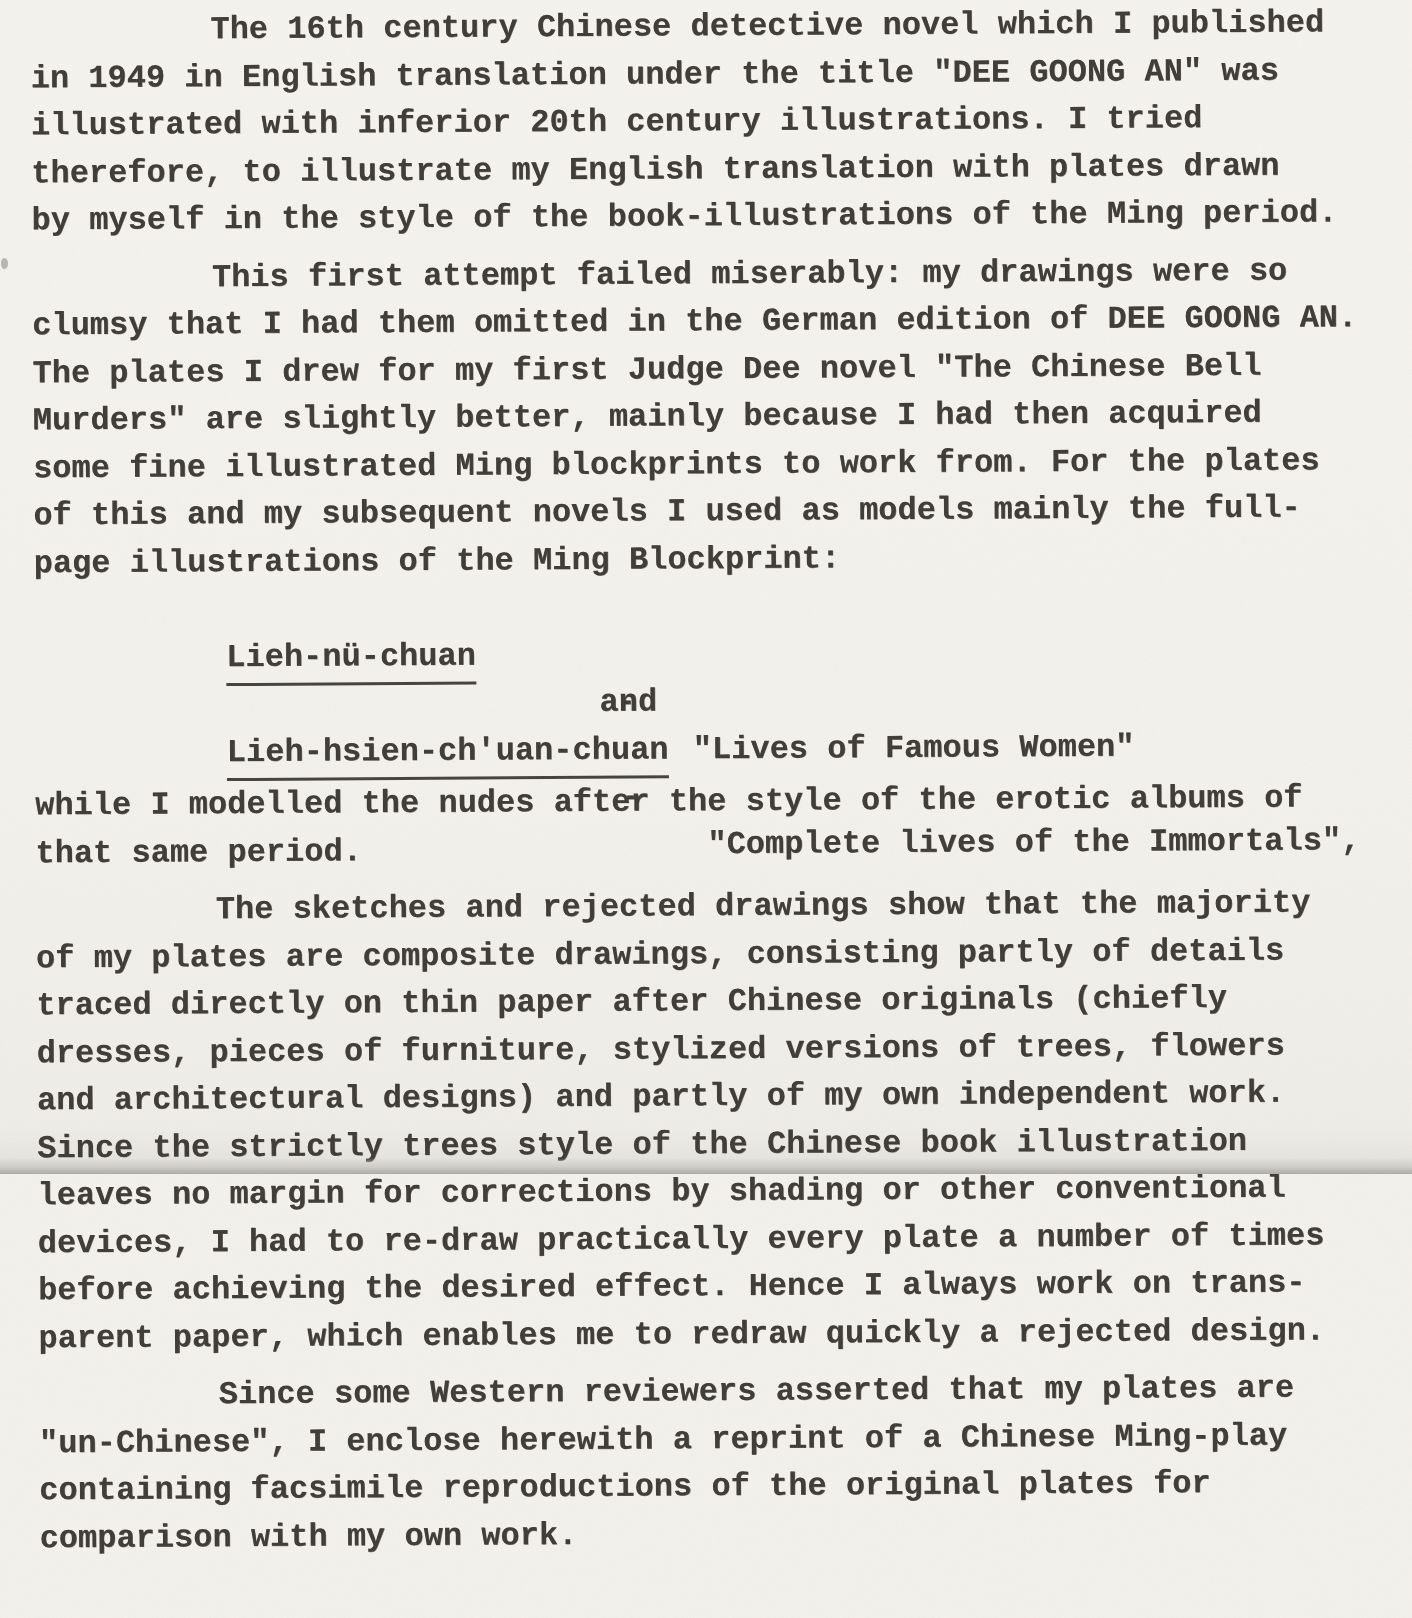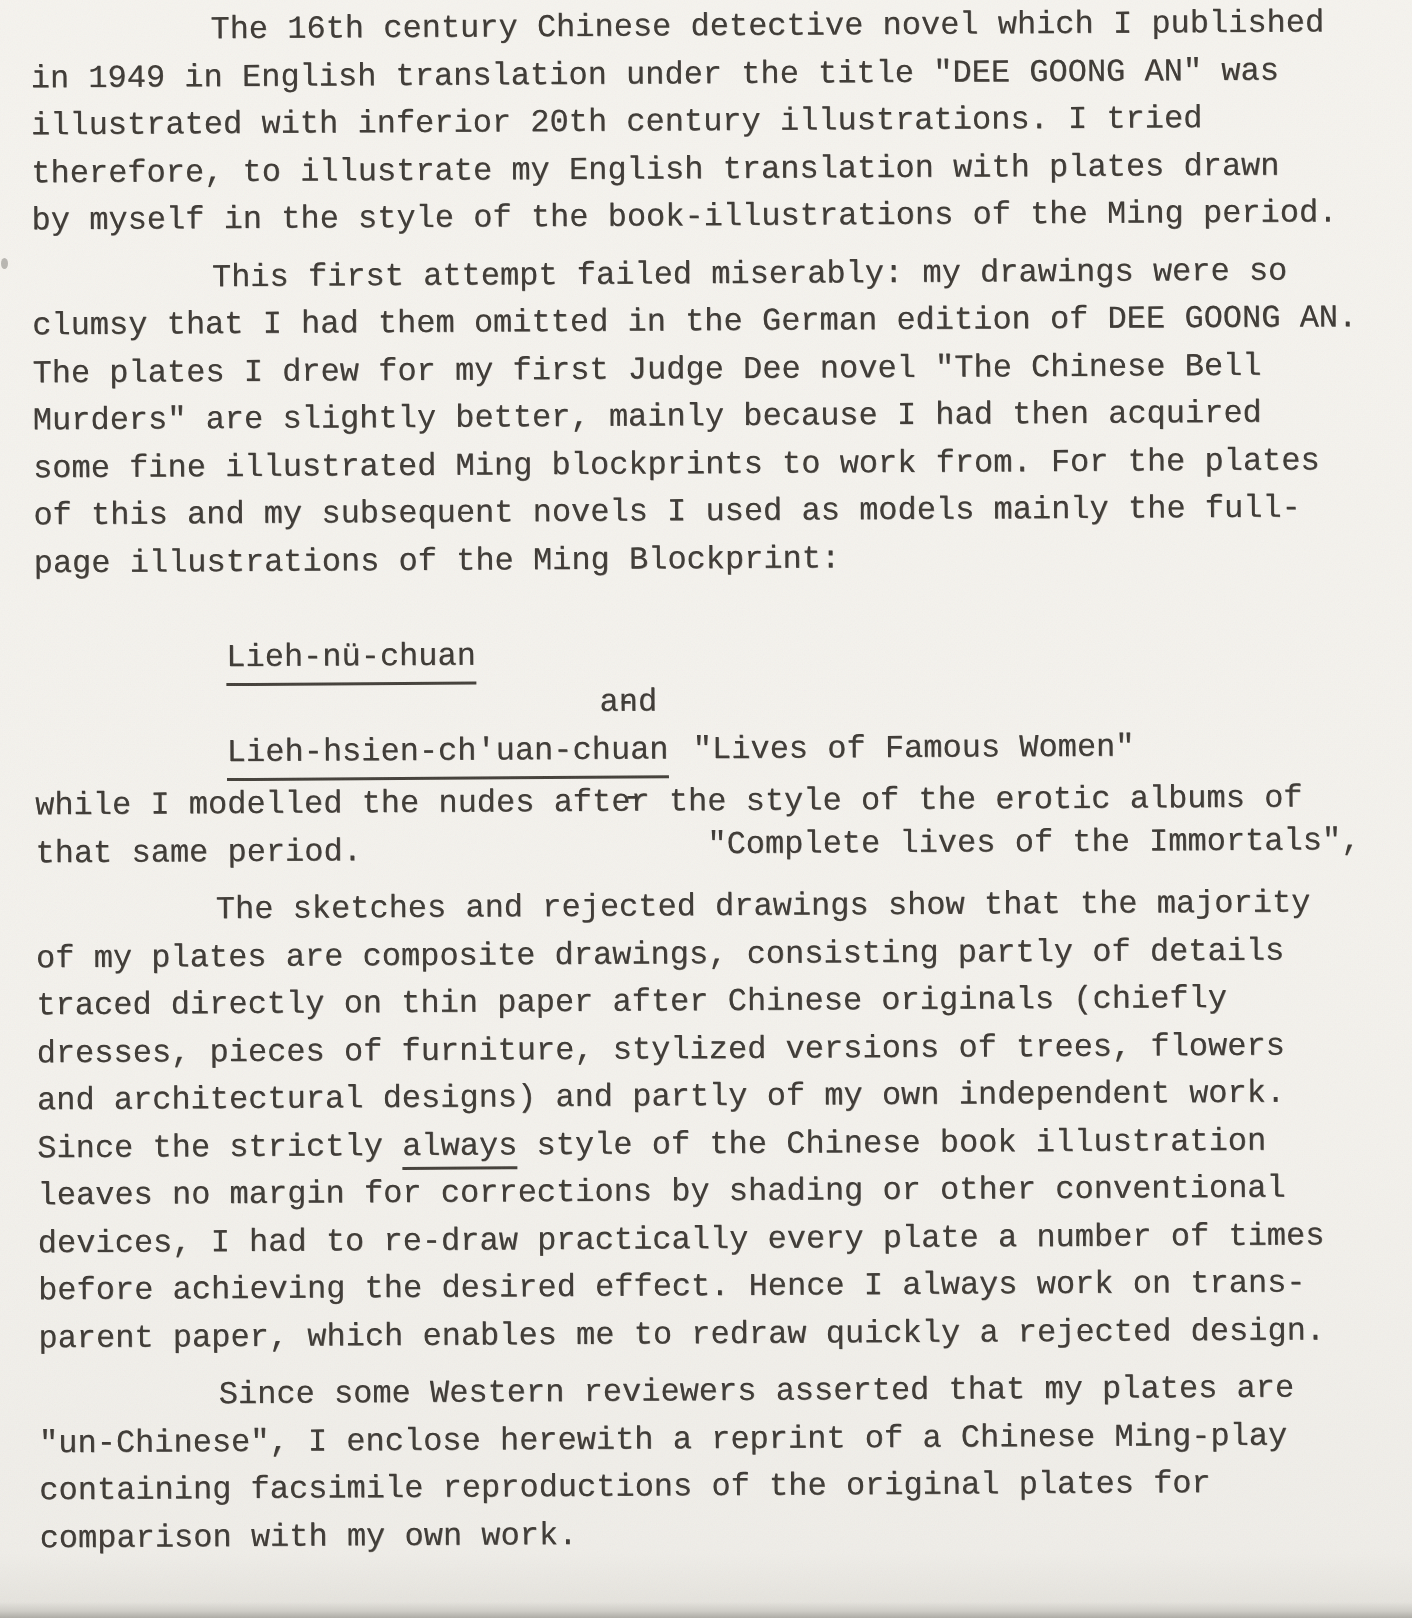--- a/index.html
+++ b/index.html
@@ -6,24 +6,24 @@
     margin: 0;
     padding: 0;
     width: 1412px;
     height: 1618px;
     overflow: hidden;
     background: #f3f1ec;
   }
   .page {
     position: relative;
     width: 1412px;
-    height: 1618px;
+    height: 1174px;
     background: linear-gradient(180deg, #f5f3ee 0%, #f3f1ec 70%, #efede8 96%, #e2e0da 100%);
     font-family: "Liberation Mono", "DejaVu Sans Mono", monospace;
-    font-weight: 400;
+    font-weight: 700;
     font-size: 32px;
     color: #3e3a35;
     text-shadow: 0.4px 0.4px 0.6px rgba(45, 42, 38, 0.55);
   }
   .content {
     position: absolute;
     top: 4px;
     left: 0;
     width: 1412px;
     padding-left: 35px;
@@ -132,21 +132,21 @@
         <div class="line">while I modelled the nudes after the style of the erotic albums of</div>
         <div class="line">that same period.</div>
       </div>
 
     <div class="para mt10">
         <div class="line indent">The sketches and rejected drawings show that the majority</div>
         <div class="line">of my plates are composite drawings, consisting partly of details</div>
         <div class="line">traced directly on thin paper after Chinese originals (chiefly</div>
         <div class="line">dresses, pieces of furniture, stylized versions of trees, flowers</div>
         <div class="line">and architectural designs) and partly of my own independent work.</div>
-        <div class="line"><span>Since the strictly </span><span class="u">always</span><span> style of the Chinese book illustration</span></div>
+        <div class="line"><span>Since the strictly </span><span class="u">trees</span><span> style of the Chinese book illustration</span></div>
         <div class="line">leaves no margin for corrections by shading or other conventional</div>
         <div class="line">devices, I had to re-draw practically every plate a number of times</div>
         <div class="line">before achieving the desired effect. Hence I always work on trans-</div>
         <div class="line">parent paper, which enables me to redraw quickly a rejected design.</div>
       </div>
 
     <div class="para mt10">
         <div class="line indent">Since some Western reviewers asserted that my plates are</div>
         <div class="line">"un-Chinese", I enclose herewith a reprint of a Chinese Ming-play</div>
         <div class="line">containing facsimile reproductions of the original plates for</div>

